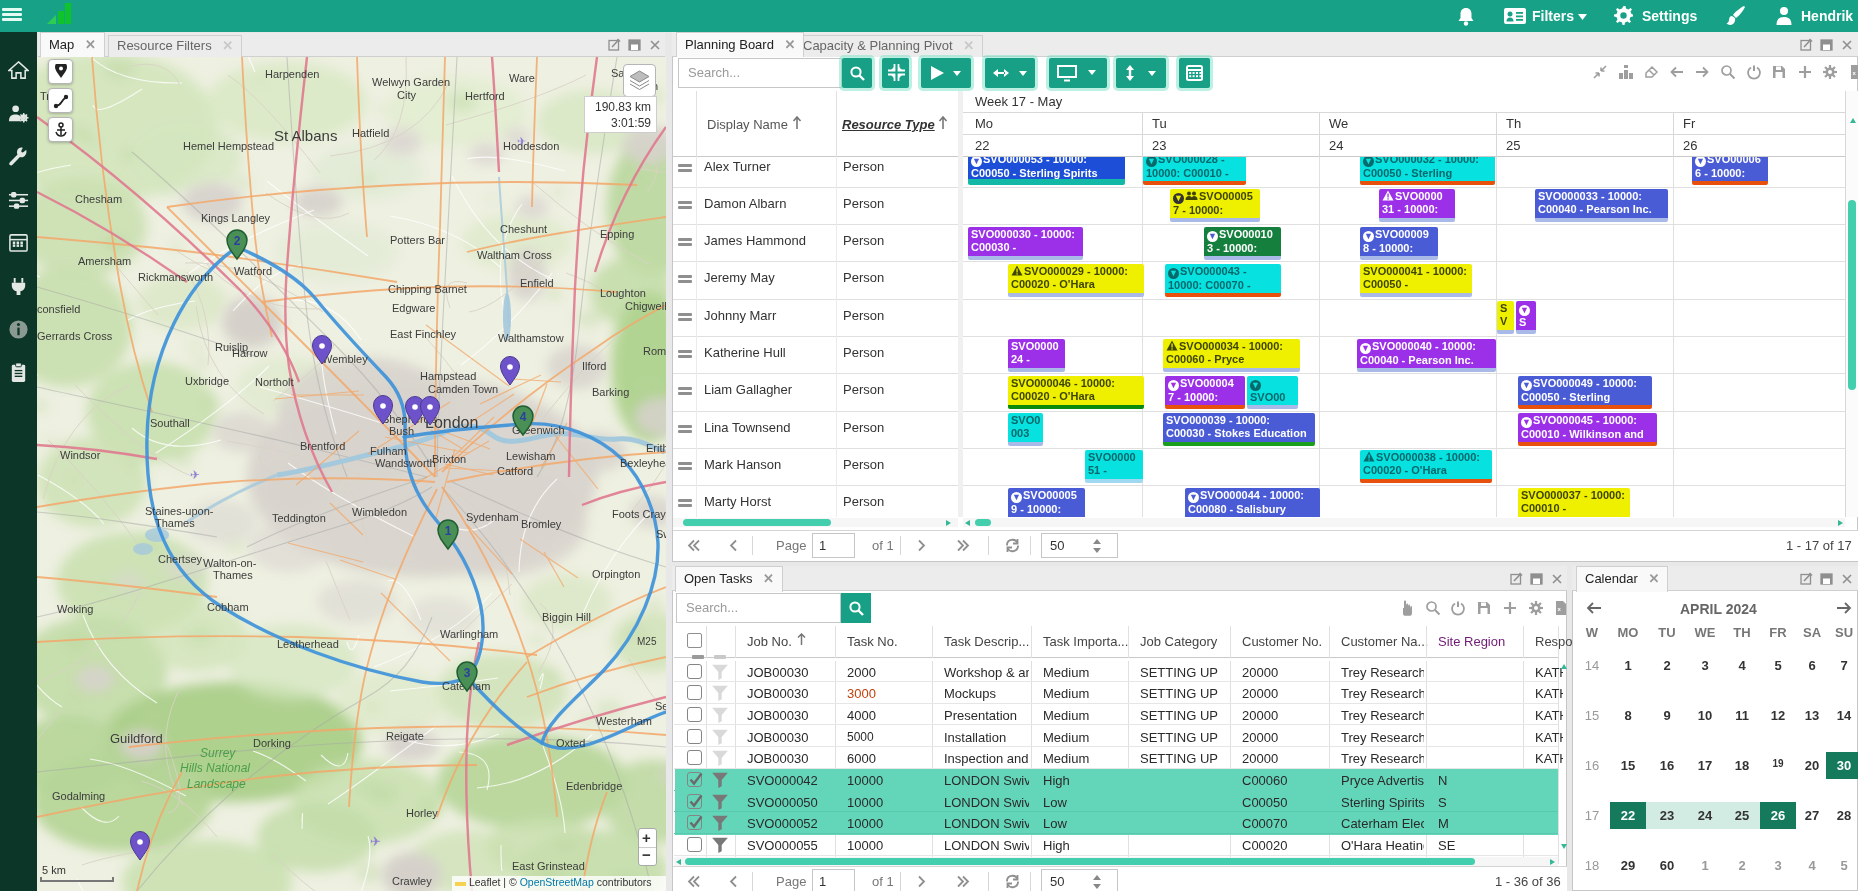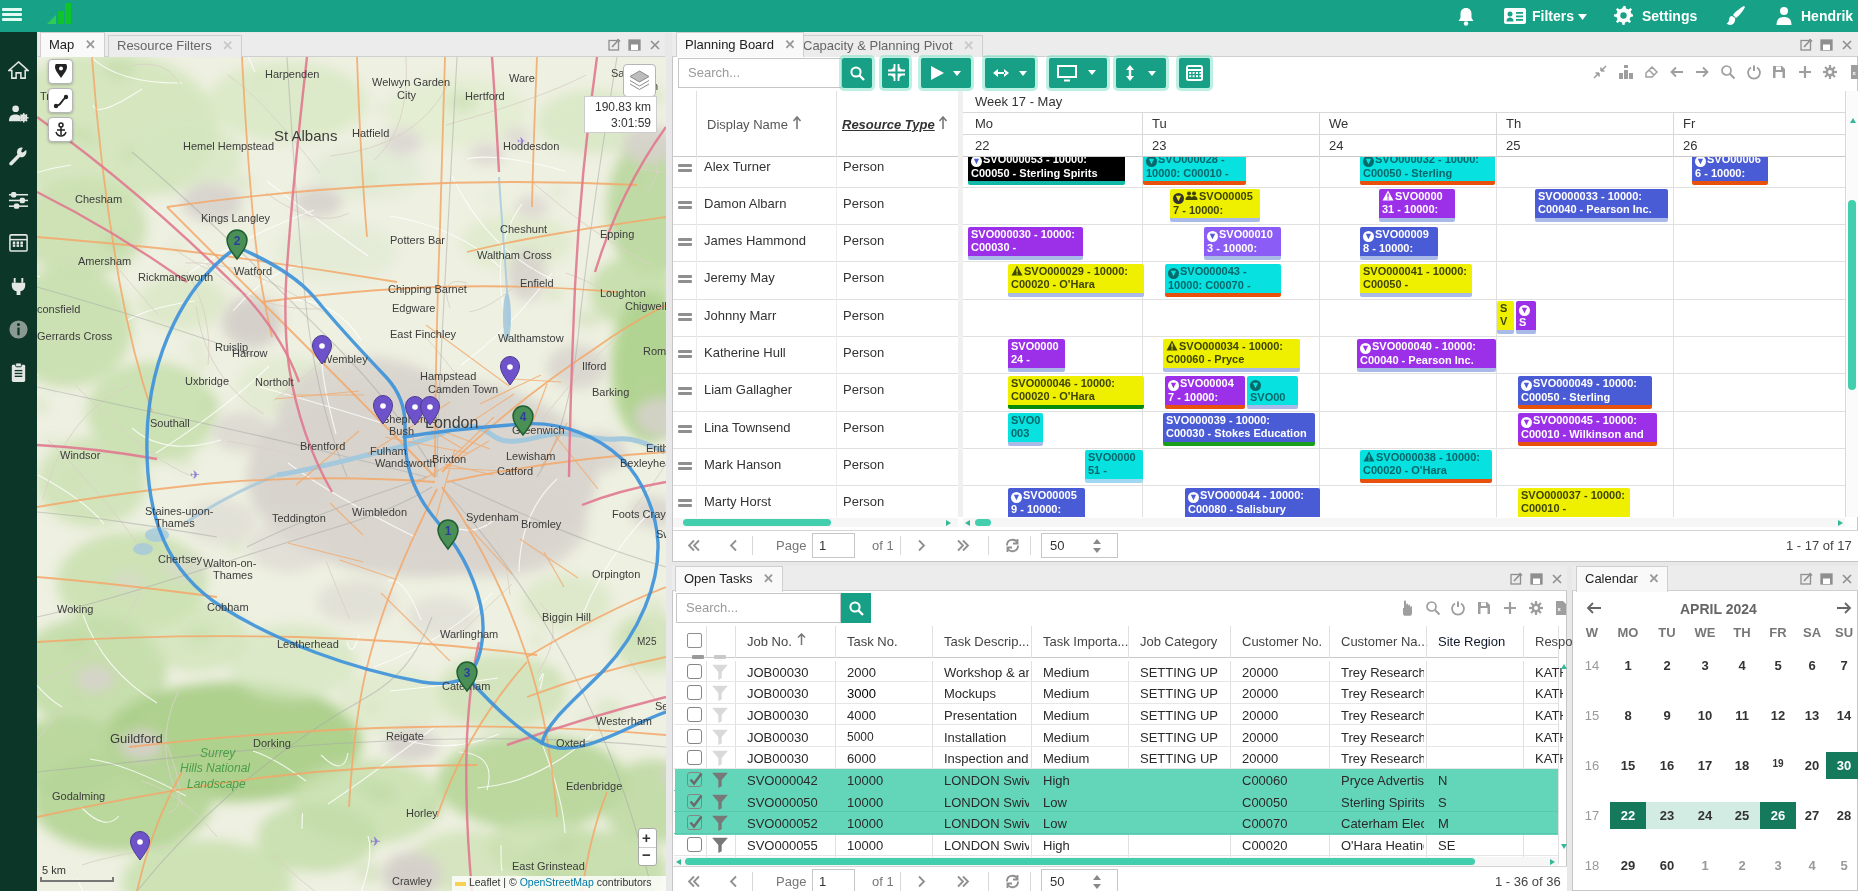--- a/index.html
+++ b/index.html
@@ -709,40 +709,40 @@
       <div class="tx" style="left:170px;top:337.2px;font-size:13px;color:#333;font-weight:normal;">Person</div>
     </div>
     <div class="a" style="left:696px;top:157px;width:1px;height:360px;background:#ebebeb"></div>
     <div class="a" style="left:836px;top:157px;width:1px;height:360px;background:#ebebeb"></div>
     <div class="a" style="left:1142px;top:157px;width:1px;height:360px;background:#e0e0e0"></div>
     <div class="a" style="left:1319px;top:157px;width:1px;height:360px;background:#e0e0e0"></div>
     <div class="a" style="left:1496px;top:157px;width:1px;height:360px;background:#e0e0e0"></div>
     <div class="a" style="left:1673px;top:157px;width:1px;height:360px;background:#e0e0e0"></div>
     <div class="a" style="left:1845px;top:91px;width:1px;height:426px;background:#d8d8d8"></div>
     <div class="a" style="left:963px;top:157px;width:882px;height:360px;overflow:hidden">
-      <div class="bar" style="left:5px;top:-5px;width:157px;height:33px;background:#000000;color:#fff;border-bottom:4px solid #14b8a6"><span class="ci" style="background:#fff;color:#4a5bd6">▼</span>SVO000053 - 10000: C00050 - Sterling Spirits</div>
+      <div class="bar" style="left:5px;top:-5px;width:157px;height:33px;background:#1d4ed8;color:#fff;border-bottom:6px solid #14b8a6"><span class="ci" style="background:#fff;color:#4a5bd6">▼</span>SVO000053 - 10000: C00050 - Sterling Spirits</div>
       <div class="bar" style="left:180px;top:-5px;width:103px;height:33px;background:#07e1e0;color:#06686a;border-bottom:4px solid #e8500d"><span class="ci" style="background:#066a6a;color:#07e1e0">▼</span>SVO000028 - 10000: C00010 -</div>
       <div class="bar" style="left:397px;top:-5px;width:135px;height:33px;background:#07e1e0;color:#06686a;border-bottom:4px solid #e8500d"><span class="ci" style="background:#066a6a;color:#07e1e0">▼</span>SVO000032 - 10000: C00050 - Sterling</div>
       <div class="bar" style="left:729px;top:-5px;width:76px;height:33px;background:#4a5bd6;color:#fff;border-bottom:4px solid #e8500d"><span class="ci" style="background:#fff;color:#4a5bd6">▼</span>SVO00006 6 - 10000:</div>
       <div class="bar" style="left:207px;top:32px;width:90px;height:33px;background:#eef000;color:#3f4400;border-bottom:4px solid #a9bae8"><span class="ci" style="background:#333;color:#eef000">▼</span><svg width="13" height="10" viewBox="0 0 13 10" style="vertical-align:-1px;margin-right:1px">
           <g fill="#3f4400">
             <circle cx="4" cy="2.5" r="2"></circle>
             <circle cx="9" cy="2.5" r="2"></circle>
             <path d="M0.5,9 C0.5,6 2,5 4,5 C6,5 7.5,6 7.5,9 Z"></path>
             <path d="M6.5,9 C6.5,6 7.5,5 9,5 C11,5 12.5,6 12.5,9 Z"></path>
           </g>
         </svg>SVO00005 7 - 10000:</div>
       <div class="bar" style="left:416px;top:32px;width:76px;height:33px;background:#9c2fe8;color:#fff;border-bottom:4px solid #a9bae8"><svg width="12" height="11" viewBox="0 0 12 11" style="vertical-align:-1px;margin-right:1px">
           <path d="M6,0.5 L11.5,10.5 L0.5,10.5 Z" fill="#fff"></path>
           <rect x="5.4" y="3.5" width="1.3" height="4" fill="#9c2fe8"></rect>
           <rect x="5.4" y="8.3" width="1.3" height="1.3" fill="#9c2fe8"></rect>
         </svg>SVO0000 31 - 10000:</div>
       <div class="bar" style="left:572px;top:32px;width:133px;height:33px;background:#4a5bd6;color:#fff;border-bottom:4px solid #a9bae8">SVO000033 - 10000: C00040 - Pearson Inc.</div>
       <div class="bar" style="left:5px;top:70px;width:115px;height:33px;background:#9c2fe8;color:#fff;border-bottom:4px solid #a9bae8">SVO000030 - 10000: C00030 -</div>
-      <div class="bar" style="left:241px;top:70px;width:77px;height:33px;background:#8b5cf6;color:#fff;border-bottom:4px solid #a9bae8"><span class="ci" style="background:#fff;color:#4a5bd6">▼</span>SVO00010 3 - 10000:</div>
+      <div class="bar" style="left:241px;top:70px;width:77px;height:33px;background:#15803d;color:#fff;border-bottom:4px solid #a9bae8"><span class="ci" style="background:#fff;color:#4a5bd6">▼</span>SVO00010 3 - 10000:</div>
       <div class="bar" style="left:397px;top:70px;width:78px;height:33px;background:#4a5bd6;color:#fff;border-bottom:4px solid #a9bae8"><span class="ci" style="background:#fff;color:#4a5bd6">▼</span>SVO00009 8 - 10000:</div>
       <div class="bar" style="left:45px;top:107px;width:136px;height:33px;background:#eef000;color:#3f4400;border-bottom:4px solid #a9bae8"><svg width="12" height="11" viewBox="0 0 12 11" style="vertical-align:-1px;margin-right:1px">
           <path d="M6,0.5 L11.5,10.5 L0.5,10.5 Z" fill="#3f4400"></path>
           <rect x="5.4" y="3.5" width="1.3" height="4" fill="#eef000"></rect>
           <rect x="5.4" y="8.3" width="1.3" height="1.3" fill="#eef000"></rect>
         </svg>SVO000029 - 10000: C00020 - O'Hara</div>
       <div class="bar" style="left:202px;top:107px;width:116px;height:33px;background:#07e1e0;color:#06686a;border-bottom:4px solid #e8500d"><span class="ci" style="background:#066a6a;color:#07e1e0">▼</span>SVO000043 - 10000: C00070 -</div>
       <div class="bar" style="left:397px;top:107px;width:112px;height:33px;background:#eef000;color:#3f4400;border-bottom:4px solid #a9bae8">SVO000041 - 10000: C00050 -</div>
       <div class="bar" style="left:534px;top:144px;width:17px;height:33px;background:#eef000;color:#3f4400;border-bottom:4px solid #a9bae8">S V</div>
       <div class="bar" style="left:553px;top:144px;width:20px;height:33px;background:#9c2fe8;color:#fff;border-bottom:4px solid #a9bae8"><span class="ci" style="background:#fff;color:#9c2fe8">▼</span>S</div>
@@ -888,21 +888,21 @@
       <text x="4.5" y="11" font-size="6" fill="#fff" font-weight="bold">x</text>
     </svg>
     <div class="a" style="left:674px;top:626px;width:884px;height:32px;background:#fff;border-bottom:1px solid #c9c9c9"></div>
     <div class="tx" style="left:747px;top:634px;font-size:13px;color:#444;font-weight:normal;">Job No.</div>
     <div class="tx" style="left:847px;top:634px;font-size:13px;color:#444;font-weight:normal;">Task No.</div>
     <div class="tx" style="left:944px;top:634px;font-size:13px;color:#444;font-weight:normal;">Task Descrip...</div>
     <div class="tx" style="left:1043px;top:634px;font-size:13px;color:#444;font-weight:normal;">Task Importa...</div>
     <div class="tx" style="left:1140px;top:634px;font-size:13px;color:#444;font-weight:normal;">Job Category</div>
     <div class="tx" style="left:1242px;top:634px;font-size:13px;color:#444;font-weight:normal;">Customer No.</div>
     <div class="tx" style="left:1341px;top:634px;font-size:13px;color:#444;font-weight:normal;">Customer Na...</div>
-    <div class="tx" style="left:1438px;top:634px;font-size:13px;color:#0f172a;font-weight:normal;">Site Region</div>
+    <div class="tx" style="left:1438px;top:634px;font-size:13px;color:#701a75;font-weight:normal;">Site Region</div>
     <div class="tx" style="left:1535px;top:634px;font-size:13px;color:#444;font-weight:normal;">Respor</div>
     <svg class="a" style="left:797px;top:633px" width="9" height="13" viewBox="0 0 9 13">
       <path d="M4.5,1 L4.5,12 M1,4.5 L4.5,1 L8,4.5" stroke="#777" stroke-width="1.5" fill="none"></path>
     </svg>
     <div class="a" style="left:687px;top:633px;width:15px;height:15px;background:#fff;border:1.5px solid #8f8f8f;border-radius:2px"></div>
     <div class="a" style="left:706px;top:626px;width:1px;height:231px;background:#e0e0e0"></div>
     <div class="a" style="left:735px;top:626px;width:1px;height:231px;background:#e0e0e0"></div>
     <div class="a" style="left:835px;top:626px;width:1px;height:231px;background:#e0e0e0"></div>
     <div class="a" style="left:932px;top:626px;width:1px;height:231px;background:#e0e0e0"></div>
     <div class="a" style="left:1031px;top:626px;width:1px;height:231px;background:#e0e0e0"></div>
@@ -928,21 +928,21 @@
     <div class="tx" style="left:1242px;top:664.5px;font-size:13px;color:#2a2a2a;font-weight:normal;width:85px;overflow:hidden">20000</div>
     <div class="tx" style="left:1341px;top:664.5px;font-size:13px;color:#2a2a2a;font-weight:normal;width:83px;overflow:hidden">Trey Research</div>
     <div class="tx" style="left:1438px;top:664.5px;font-size:13px;color:#2a2a2a;font-weight:normal;width:83px;overflow:hidden"></div>
     <div class="tx" style="left:1535px;top:664.5px;font-size:13px;color:#2a2a2a;font-weight:normal;width:28px;overflow:hidden">KATHI</div>
     <div class="a" style="left:674px;top:702.7px;width:884px;height:1px;background:#e6e6e6"></div>
     <div class="a" style="left:687px;top:685.2px;width:15px;height:15px;border:1.8px solid #858585;border-radius:3px;background:#fff"></div>
     <svg class="a" style="left:711px;top:684.2px" width="18" height="18" viewBox="0 0 16 16">
       <path d="M1,1.5 L15,1.5 L9.5,8 L9.5,13.5 L6.5,15 L6.5,8 Z" fill="#d9d9d9"></path>
     </svg>
     <div class="tx" style="left:747px;top:686.2px;font-size:13px;color:#2a2a2a;font-weight:normal;width:86px;overflow:hidden">JOB00030</div>
-    <div class="tx" style="left:847px;top:686.2px;font-size:13px;color:#000000;font-weight:normal;width:83px;overflow:hidden">3000</div>
+    <div class="tx" style="left:847px;top:686.2px;font-size:13px;color:#c2410c;font-weight:normal;width:83px;overflow:hidden">3000</div>
     <div class="tx" style="left:944px;top:686.2px;font-size:13px;color:#2a2a2a;font-weight:normal;width:85px;overflow:hidden">Mockups</div>
     <div class="tx" style="left:1043px;top:686.2px;font-size:13px;color:#2a2a2a;font-weight:normal;width:83px;overflow:hidden">Medium</div>
     <div class="tx" style="left:1140px;top:686.2px;font-size:13px;color:#2a2a2a;font-weight:normal;width:88px;overflow:hidden">SETTING UP</div>
     <div class="tx" style="left:1242px;top:686.2px;font-size:13px;color:#2a2a2a;font-weight:normal;width:85px;overflow:hidden">20000</div>
     <div class="tx" style="left:1341px;top:686.2px;font-size:13px;color:#2a2a2a;font-weight:normal;width:83px;overflow:hidden">Trey Research</div>
     <div class="tx" style="left:1438px;top:686.2px;font-size:13px;color:#2a2a2a;font-weight:normal;width:83px;overflow:hidden"></div>
     <div class="tx" style="left:1535px;top:686.2px;font-size:13px;color:#2a2a2a;font-weight:normal;width:28px;overflow:hidden">KATHI</div>
     <div class="a" style="left:674px;top:724.4px;width:884px;height:1px;background:#e6e6e6"></div>
     <div class="a" style="left:687px;top:706.9px;width:15px;height:15px;border:1.8px solid #858585;border-radius:3px;background:#fff"></div>
     <svg class="a" style="left:711px;top:705.9px" width="18" height="18" viewBox="0 0 16 16">

